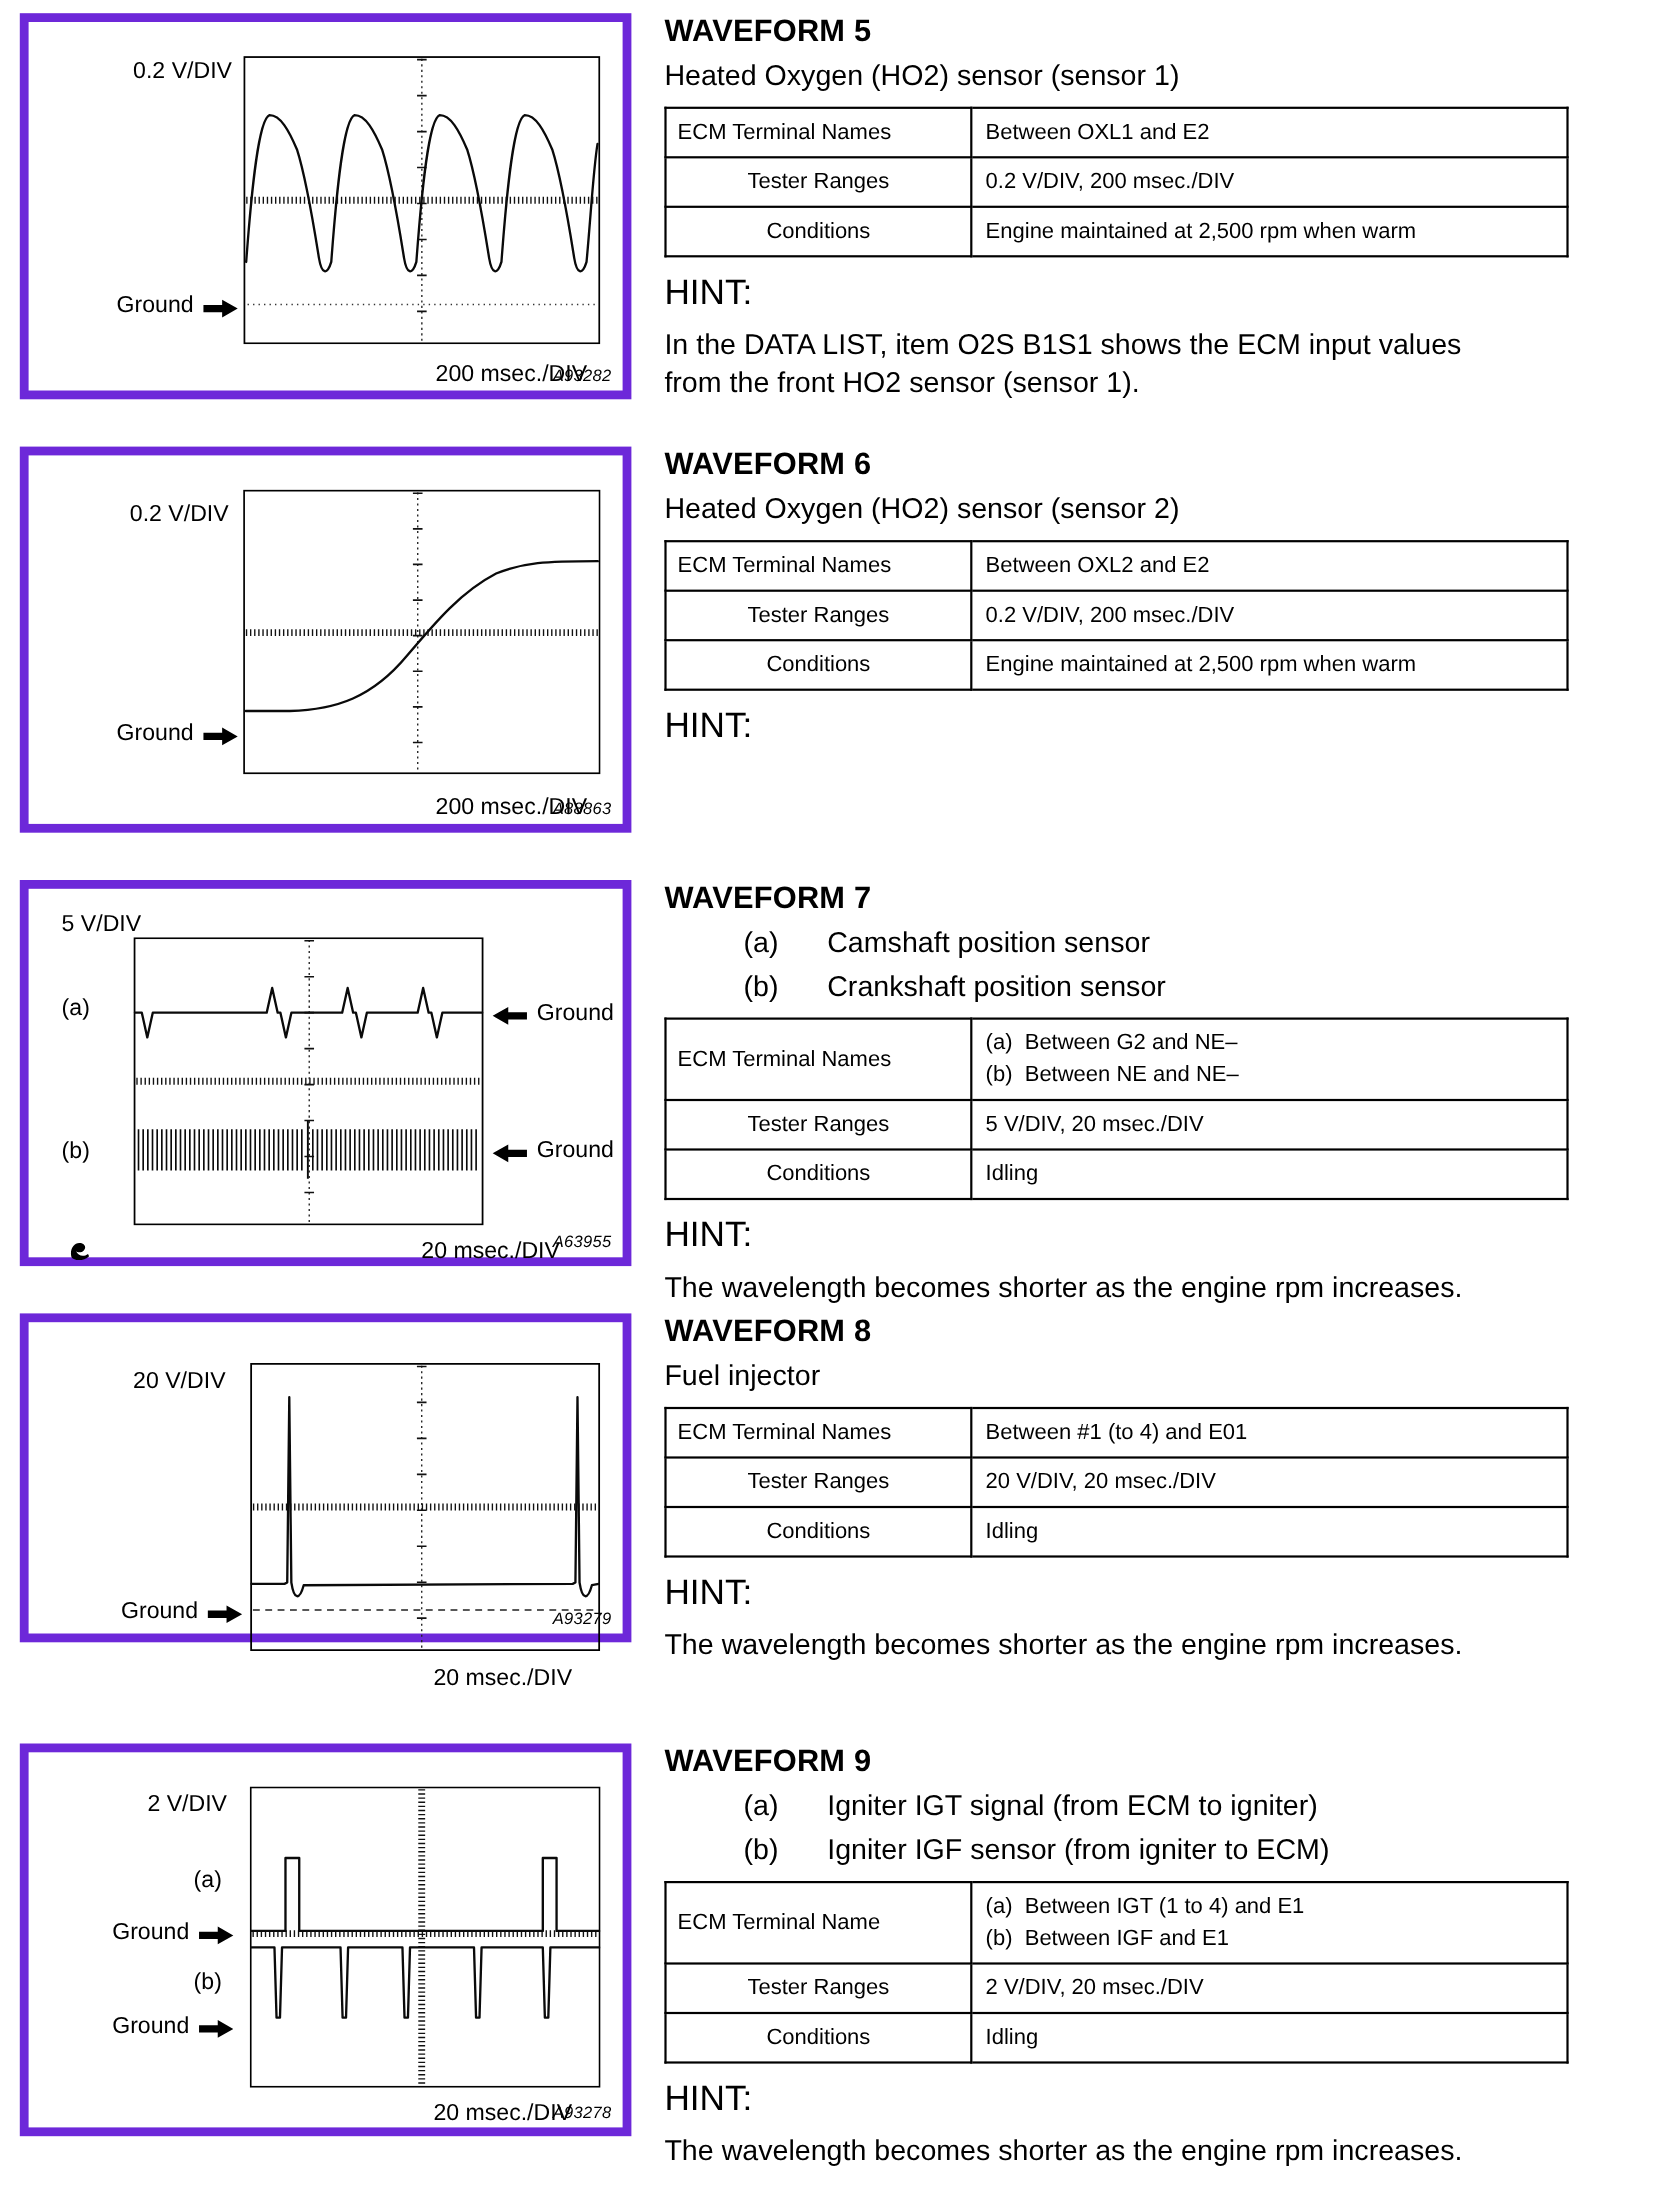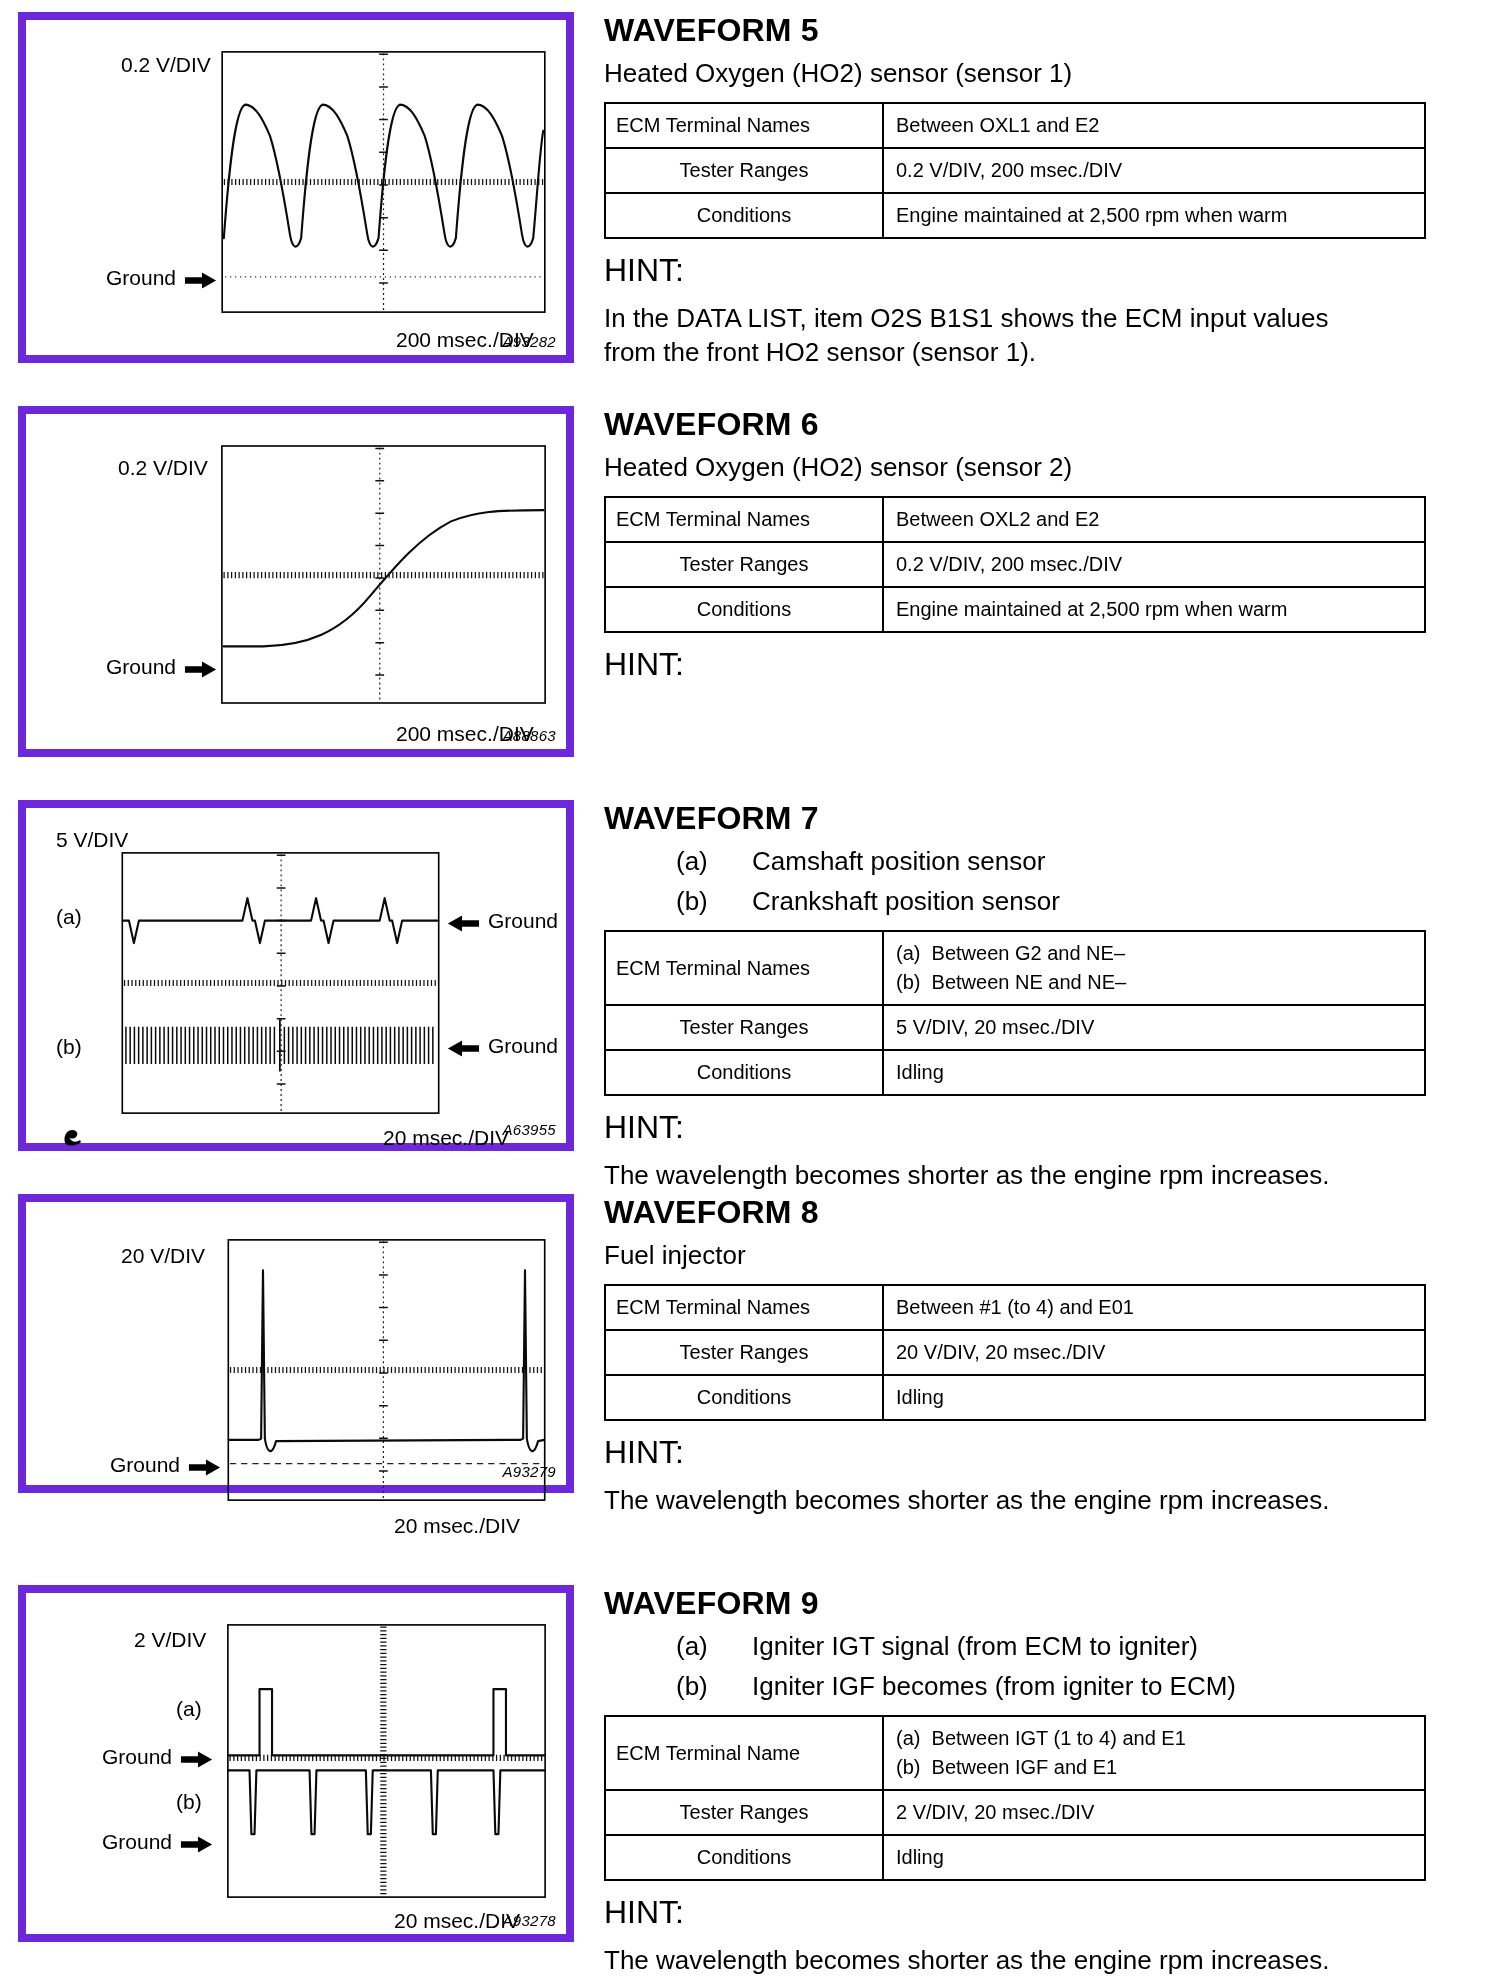--- a/index.html
+++ b/index.html
@@ -23,21 +23,21 @@
   .scope .vticks6 { stroke:#111; stroke-width:7; stroke-dasharray:1.2 24.7; }
   .scope .dots  { stroke:#333; stroke-width:1; stroke-dasharray:1 3; }
   .scope .gdash { stroke:#222; stroke-width:1.1; stroke-dasharray:5 4; }
   .scope .trace { fill:none; stroke:#0a0a0a; stroke-width:1.7; stroke-linejoin:round; stroke-linecap:round; }
   .scope .comb  { stroke:#0a0a0a; stroke-width:30; stroke-dasharray:1.2 2.2; }
   .scope .spike { stroke:#0a0a0a; stroke-width:1.4; }
   .ground { position:absolute; display:flex; align-items:flex-end; gap:8px; font-size:21px; white-space:nowrap; }
   .arr path { fill:#000; }
   .corner-mark { position:absolute; }
   .content { position:absolute; left:586px; top:0; width:845px; }
-  .title { font-size:32px; font-weight:700; letter-spacing:.2px; }
+  .title { font-size:28px; font-weight:700; letter-spacing:.2px; }
   .subtitle { font-size:26px; margin-top:9px; }
   .subtitle-item { font-size:26px; margin-top:9px; display:flex; }
   .subtitle-item .marker { margin-left:72px; width:76px; flex:0 0 auto; }
   table.spec { margin-top:13px; border-collapse:collapse; width:822px; table-layout:fixed; }
   table.spec td { border:2px solid #000; font-size:20px; vertical-align:middle; }
   td.lbl { width:278px; padding:7px 10px; }
   td.lbl.left { text-align:left; }
   td.lbl.center { text-align:center; }
   td.val { padding:7px 12px; }
   .vline { line-height:1.45; white-space:pre-wrap; }
@@ -294,21 +294,21 @@
     <span class="ref">A93278</span>
   </div>
   <div class="content">
     <h2 class="title">WAVEFORM 9</h2>
     <div class="subtitle-item">
       <span class="marker">(a)</span>
       <span>Igniter IGT signal (from ECM to igniter)</span>
     </div>
     <div class="subtitle-item">
       <span class="marker">(b)</span>
-      <span>Igniter IGF becomes (from igniter to ECM)</span>
+      <span>Igniter IGF sensor (from igniter to ECM)</span>
     </div>
     <table class="spec">
         <tbody>
       <tr>
         <td class="lbl left">ECM Terminal Name</td>
         <td class="val">
           <div class="vline">(a)  Between IGT (1 to 4) and E1</div>
           <div class="vline">(b)  Between IGF and E1</div>
         </td>
       </tr>

